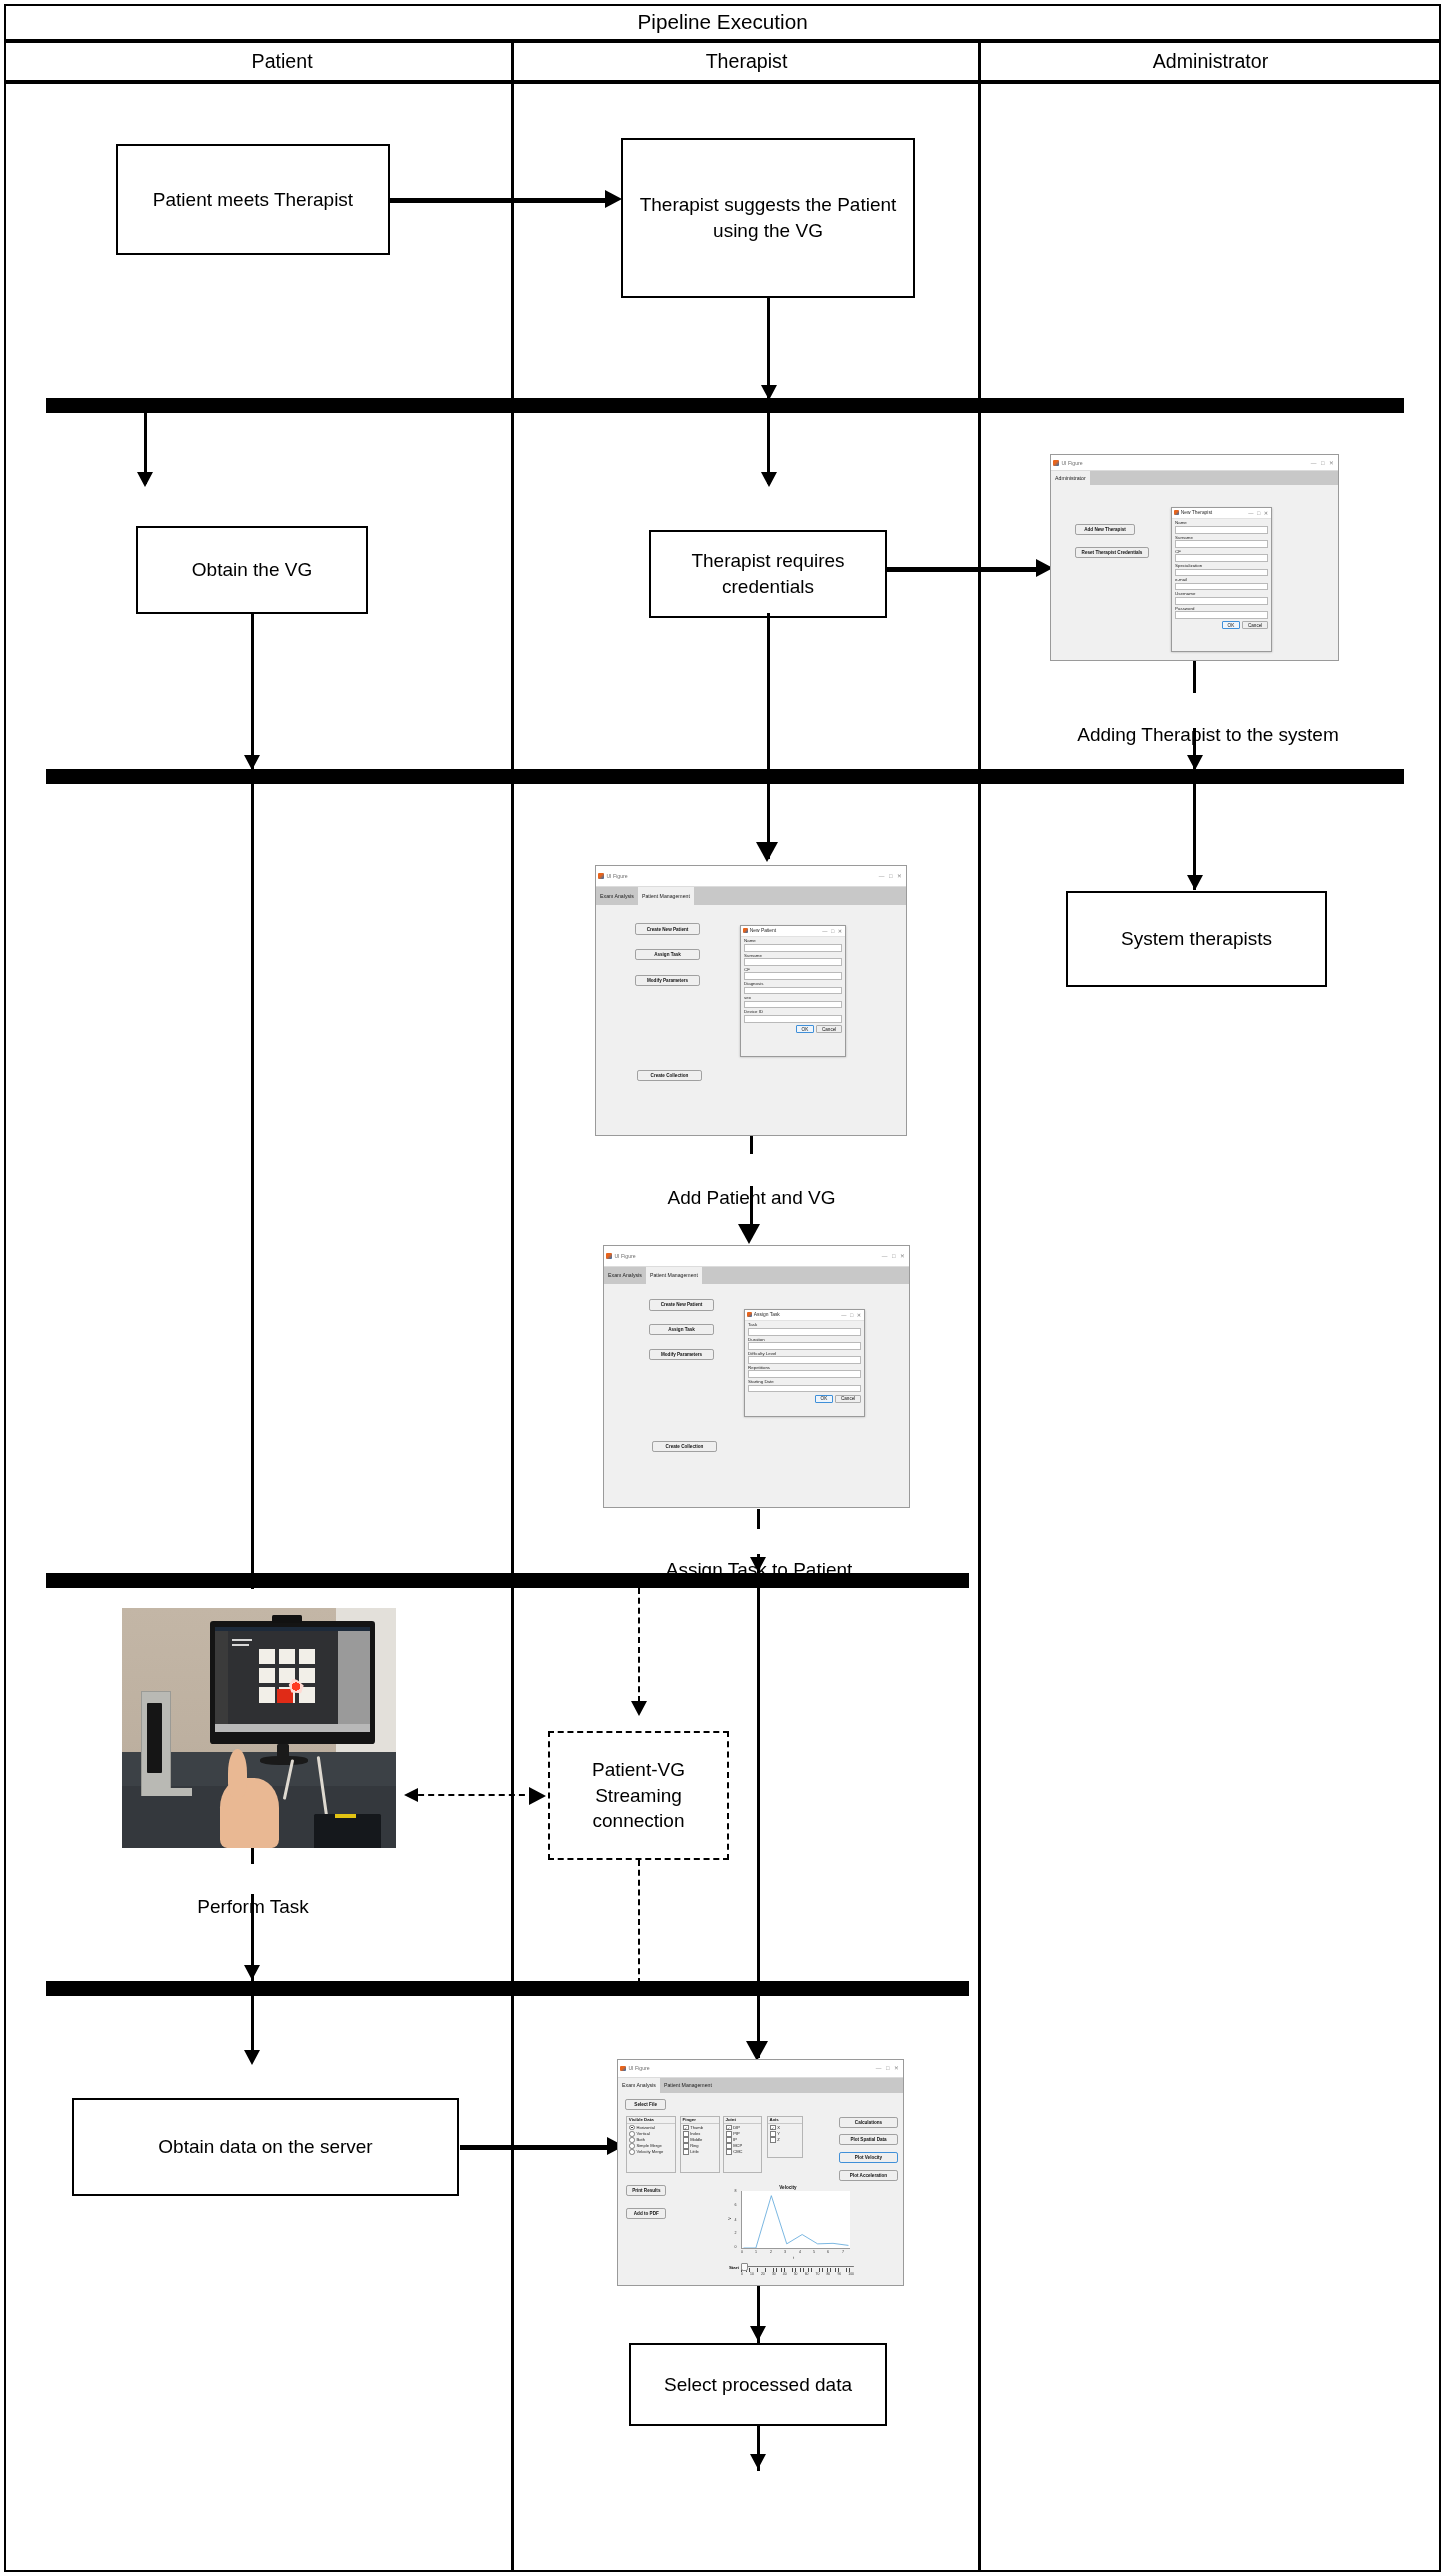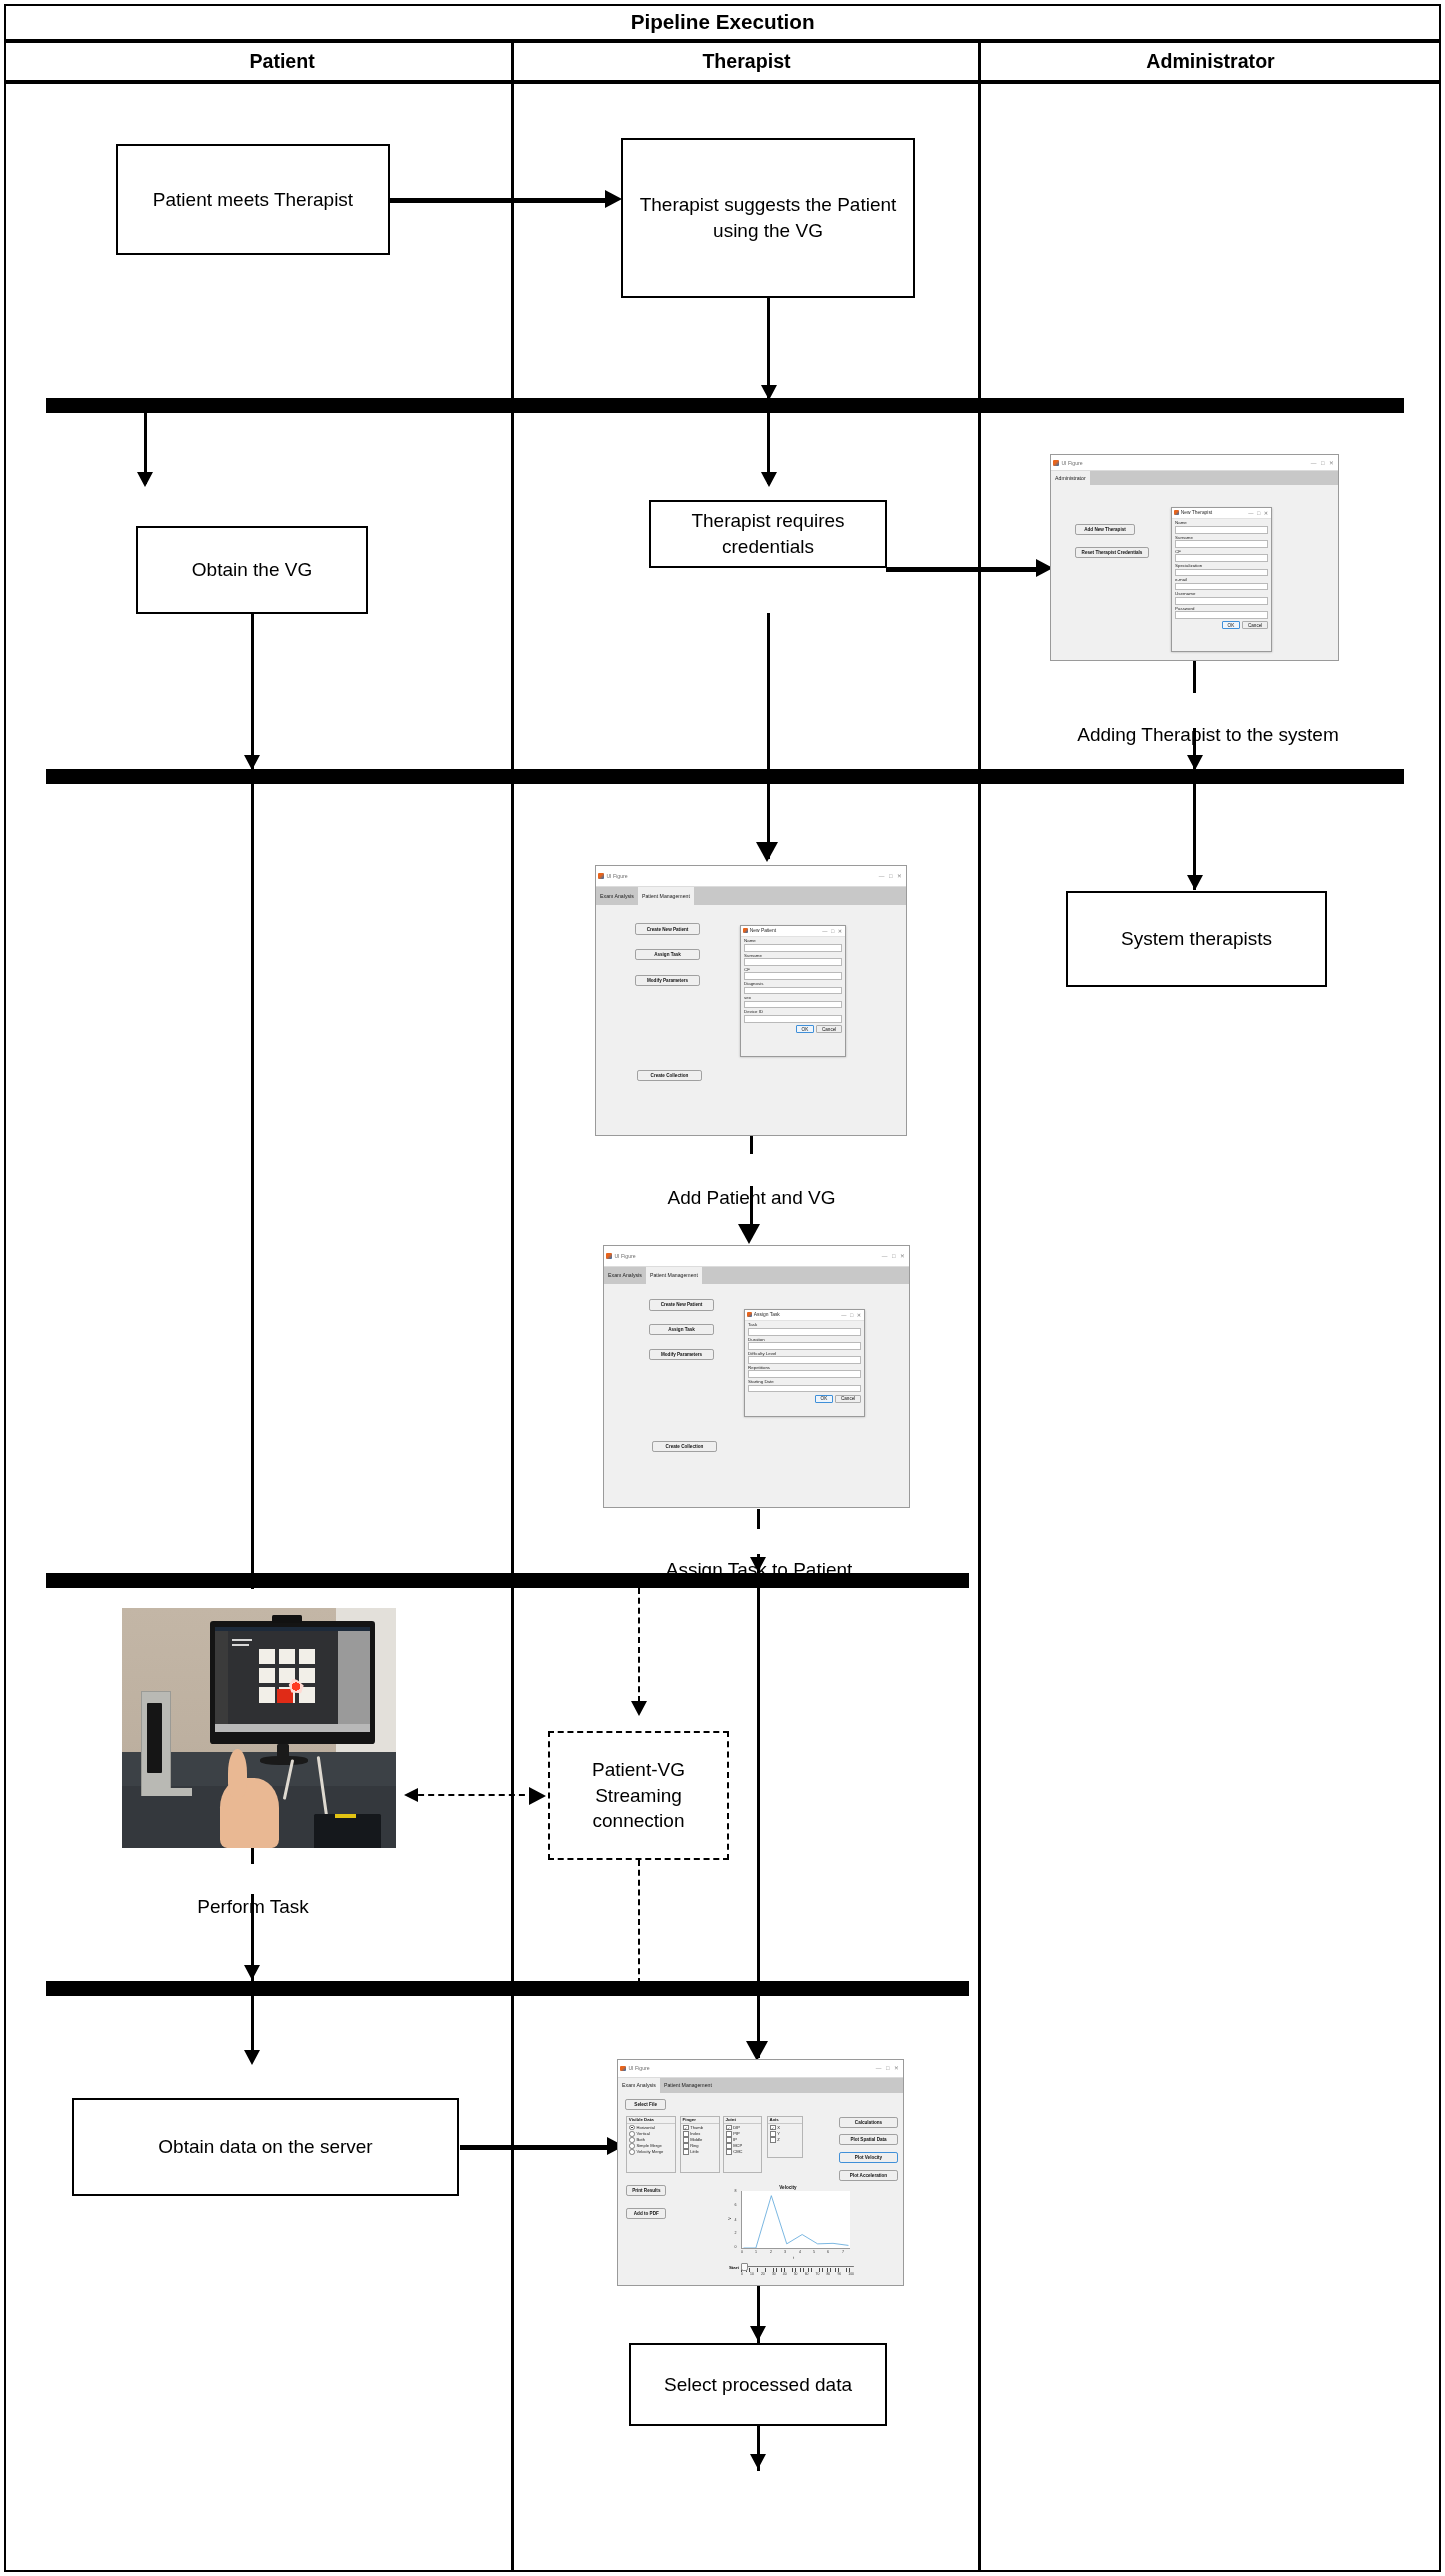--- a/index.html
+++ b/index.html
@@ -6,21 +6,21 @@
   body{font-family:"Liberation Sans",sans-serif;color:#000;}
   #root{position:relative;width:1445px;height:2576px;background:#fff;overflow:hidden;}
 
   
   .frame{position:absolute;border:2.6px solid #000;box-sizing:border-box;}
   .vline{position:absolute;width:2.6px;background:#000;}
   .hline{position:absolute;height:2.6px;background:#000;}
   .bar{position:absolute;height:14.5px;background:#000;}
 
   .title-cell,.lane-head{position:absolute;display:flex;align-items:center;justify-content:center;
-    font-weight:bold;text-align:center;}
+    font-weight:normal;text-align:center;}
   .title-cell{font-size:20.7px;}
   .lane-head{font-size:19.6px;}
 
   
   .box{position:absolute;border:2.1px solid #000;background:#fff;box-sizing:border-box;
     display:flex;align-items:center;justify-content:center;text-align:center;
     font-size:19px;line-height:1.35;padding:3.1px 5.2px;}
   .box.dashed{border:2.6px dashed #000;}
 
   
@@ -160,21 +160,21 @@
   <div class="arrow-d" style="left:137px;top:472px;"></div>
 
   <div class="box" style="left:136px;top:526px;width:232px;height:88px;">Obtain the VG</div>
 
   <div class="conn v" style="left:251px;top:613px;width:2.6px;height:159px;"></div>
   <div class="arrow-d" style="left:244px;top:755px;"></div>
 
   <div class="conn v" style="left:767px;top:412px;width:2.6px;height:72px;"></div>
   <div class="arrow-d" style="left:761px;top:472px;"></div>
 
-  <div class="box" style="left:649px;top:500px;width:238px;height:68px;">Therapist requires credentials</div>
+  <div class="box" style="left:649px;top:530px;width:238px;height:88px;">Therapist requires credentials</div>
 
   <div class="conn thick h" style="left:886px;top:567px;width:152px;"></div>
   <div class="arrow-r" style="left:1036px;top:559px;"></div>
 
   <div class="conn v" style="left:767px;top:613px;width:2.6px;height:159px;"></div>
 
   <div class="app" style="left:1050px;top:454px;width:289px;height:207px;">
     <div class="tbar">
       <span class="mico"></span>
       <span class="ttl">UI Figure</span>

